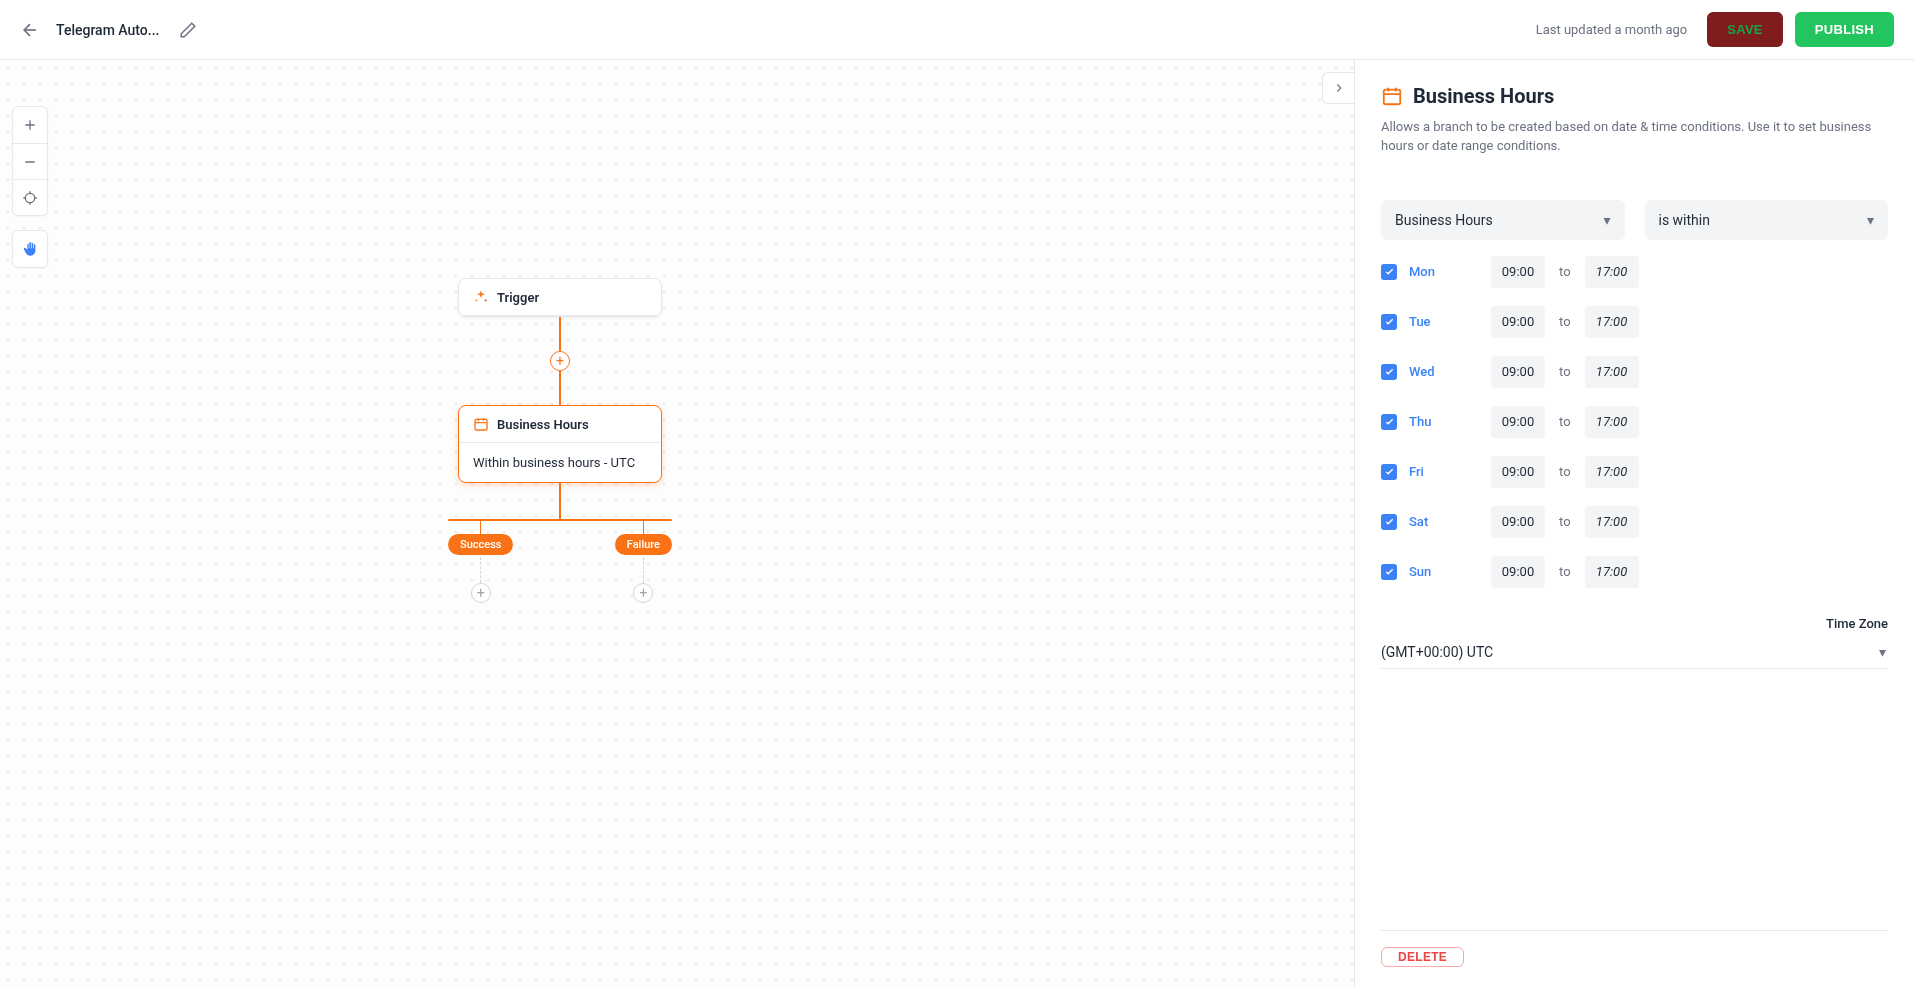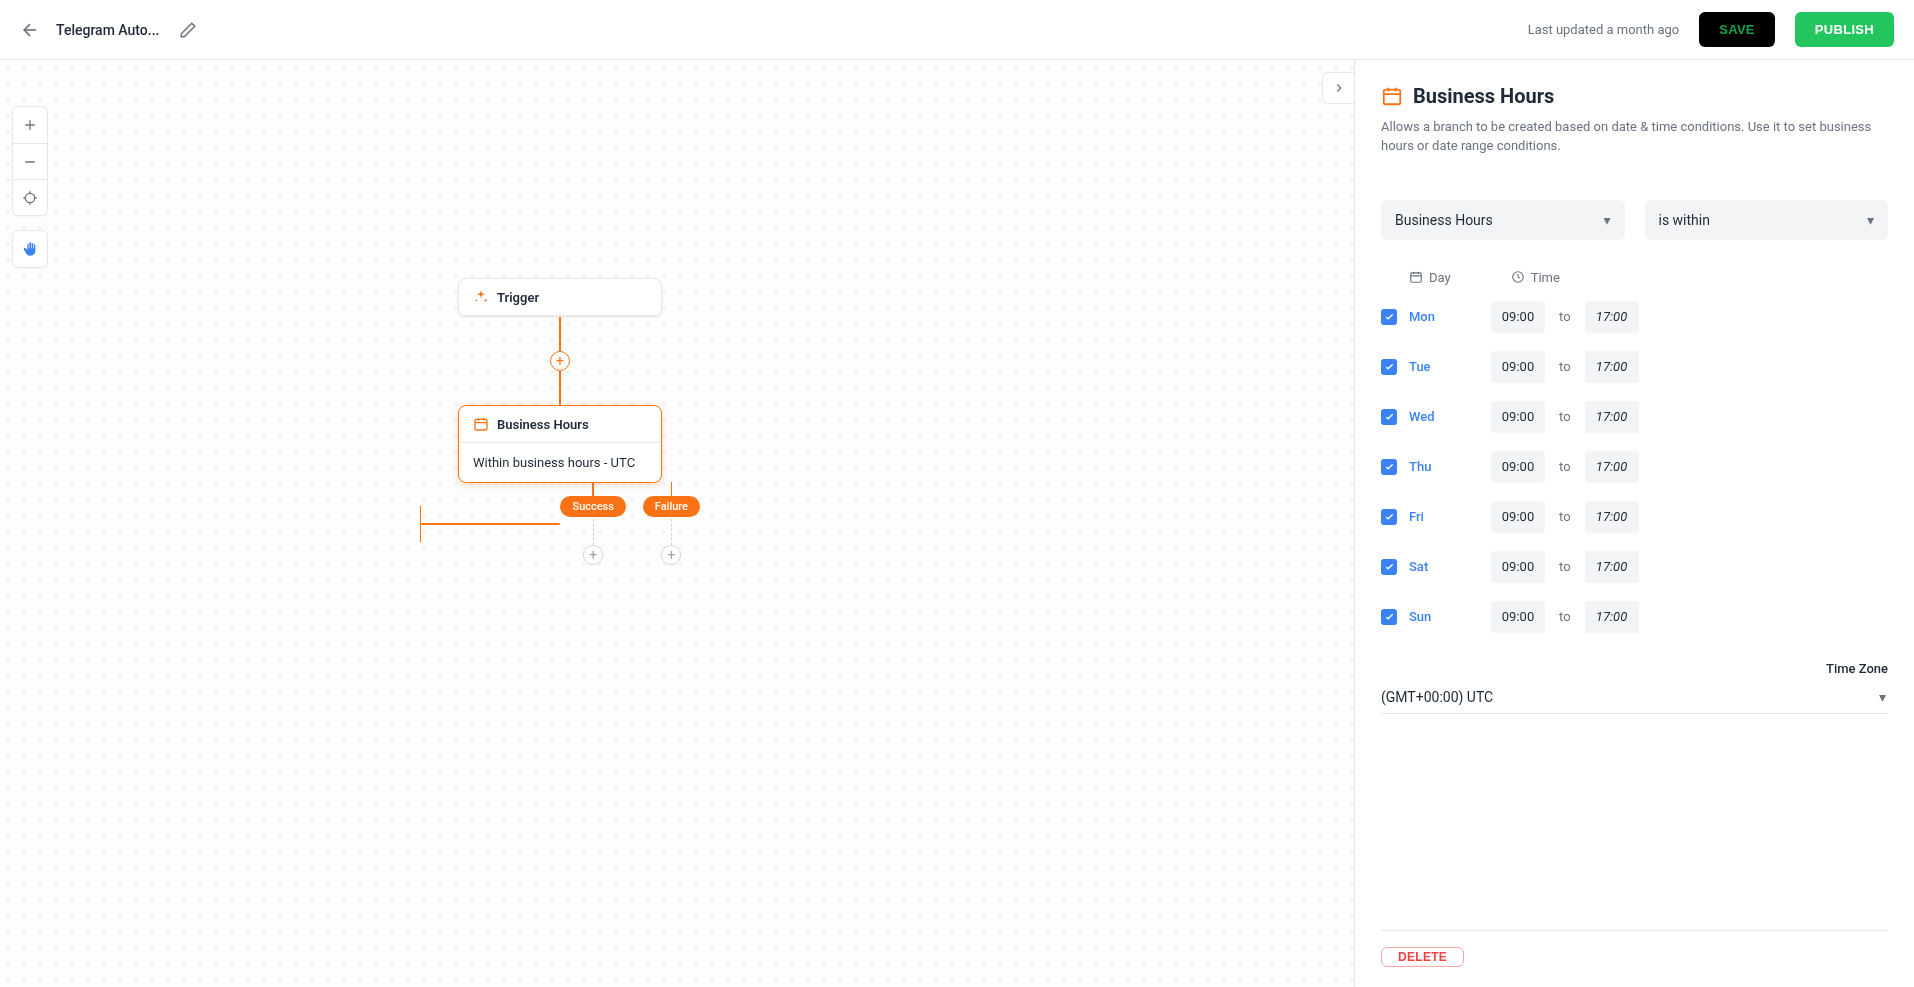--- a/index.html
+++ b/index.html
@@ -72,23 +72,23 @@
   .btn {
     border: none;
     border-radius: 6px;
     padding: 10px 20px;
     font-size: 13px;
     font-weight: 600;
     letter-spacing: 0.3px;
     cursor: pointer;
   }
   .btn-save {
-    background: #000000;
+    background: #7f1d1d;
     color: #16a34a;
-    margin-right: 20px;
+    margin-right: 12px;
   }
   .btn-publish {
     background: var(--accent-green);
     color: var(--white);
   }
 
   
   .main {
     flex: 1;
     display: flex;
@@ -220,20 +220,21 @@
   .add-circle.gray {
     border-color: #d1d5db;
     color: #9ca3af;
   }
 
   
   .branches {
     position: relative;
     width: 280px;
     display: flex;
+    flex-direction: column;
     align-items: center;
   }
   .branch-top-v {
     width: 1.5px;
     height: 36px;
     background: var(--accent-orange);
   }
   .branch-h {
     width: 224px;
     height: 1.5px;
@@ -562,36 +563,20 @@
       <div class="select">
         <span>Business Hours</span>
         <span class="chev">▾</span>
       </div>
       <div class="select">
         <span>is within</span>
         <span class="chev">▾</span>
       </div>
     </div>
 
-    <div class="sp-table-header">
-      <div class="col-day">
-        <svg class="hdr-icon" viewBox="0 0 24 24" fill="none" stroke="currentColor" stroke-width="2">
-            <rect x="3" y="5" width="18" height="16" rx="2"></rect>
-            <path d="M3 10h18M8 3v4M16 3v4"></path>
-          </svg>
-        <span>Day</span>
-      </div>
-      <div class="col-time">
-        <svg class="hdr-icon" viewBox="0 0 24 24" fill="none" stroke="currentColor" stroke-width="2">
-            <circle cx="12" cy="12" r="9"></circle>
-            <path d="M12 7v5l3 2"></path>
-          </svg>
-        <span>Time</span>
-      </div>
-    </div>
 
     <div id="days-container">
         <div class="day-row">
           <div class="chk">
             <svg viewBox="0 0 24 24" fill="none" stroke="currentColor" stroke-width="3">
               <path d="M5 13l4 4L19 7"></path>
             </svg>
           </div>
           <div class="day-label">Mon</div>
           <div class="time-box">09:00</div>

